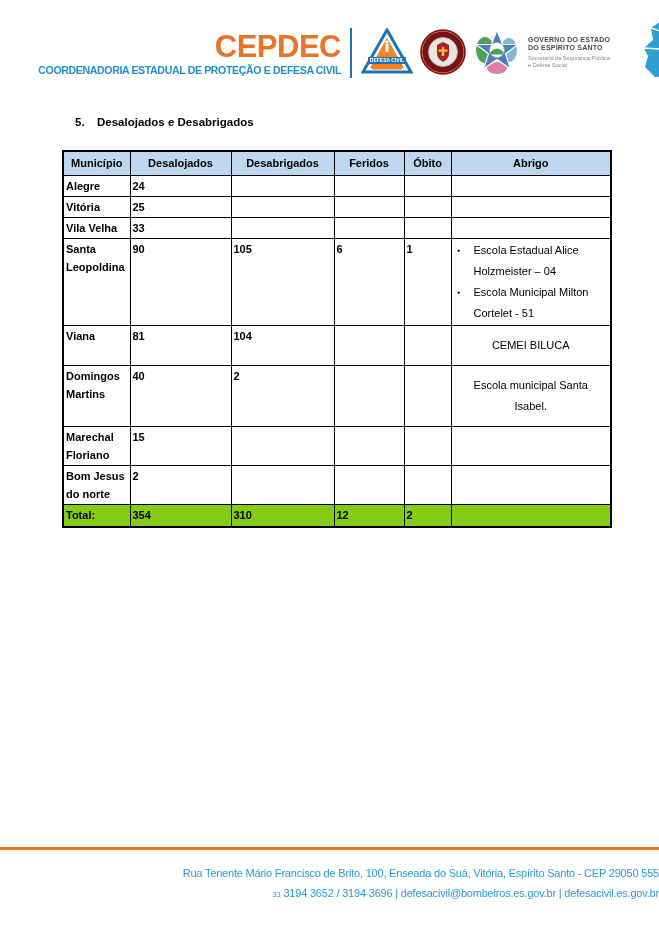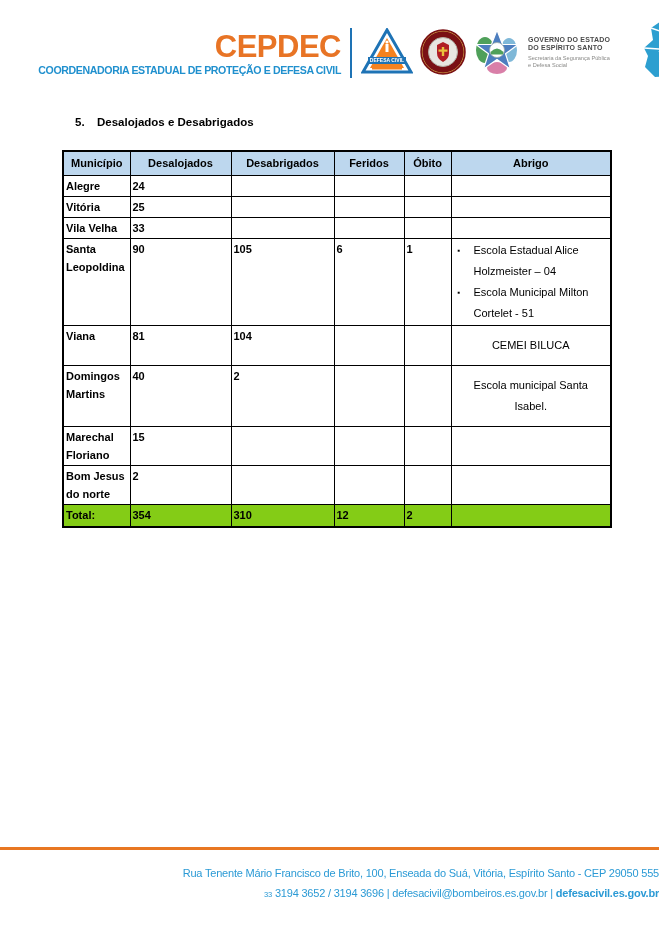--- a/index.html
+++ b/index.html
@@ -34,21 +34,21 @@
   .bullet-row{display:flex;align-items:flex-start;line-height:21px;}
   .bullet-mark{flex:none;width:16px;font-size:8px;padding-left:4px;line-height:21px;}
   .bullet-text{width:118px;line-height:21px;}
   .abr-center{display:block;max-width:132px;margin:8px auto;text-align:center;line-height:21px;}
   tr.total-row td{background:#84cc16;font-weight:bold;line-height:19px;}
 
   
   .footer{position:absolute;left:0;top:847px;width:659px;}
   .footer-rule{height:3px;background:#E87722;}
   .footer-lines{margin-top:13px;text-align:right;color:#2B9AD5;font-size:11px;line-height:20px;letter-spacing:-.2px;}
-  .footer-lines .bold{font-weight:bold;margin-top:37px;}
+  .footer-lines .bold{font-weight:normal;margin-top:37px;}
   .area-code{font-size:7.5px;}
 </style>
 </head>
 <body>
 
 <div class="page">
 
   <div class="letterhead">
     <div class="brand">
       <div class="brand-acronym">CEPDEC</div>

